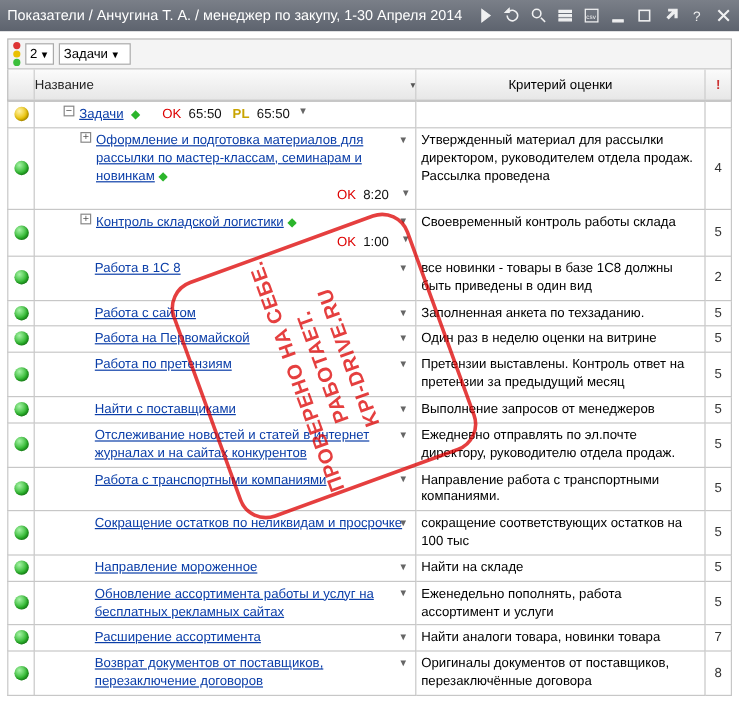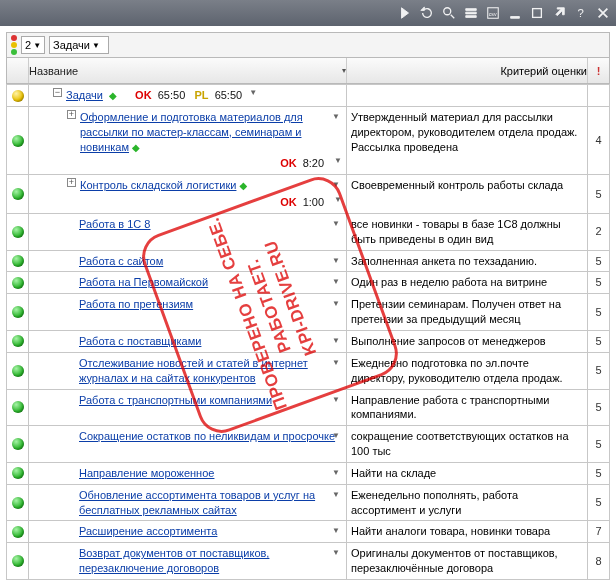--- a/index.html
+++ b/index.html
@@ -35,57 +35,58 @@
   .light { width:6px; height:6px; border-radius:50%; }
   .red{background:#d33;} .yel{background:#e9c000;} .grn{background:#3bbf3b;}
   .dd { display:flex; align-items:center; border:1px solid #aaa; background:#fff; height:18px; padding:0 3px; gap:2px; cursor:pointer;}
   .dd .caret { font-size:8px; }
   .header-row {
     display:flex; background:linear-gradient(#fbfbfb,#e7e7e7);
     border:1px solid #b9b9b9; border-top:none; height:26px;
   }
   .col-status { width:22px; border-right:1px solid #ccc; }
   .col-name { flex:0 0 318px; border-right:1px solid #ccc; display:flex; align-items:center; justify-content:space-between; gap:4px; color:#222;}
-  .col-criteria{ flex:1; display:flex;align-items:center;justify-content:flex-end;}
+  .col-criteria{ flex:1; display:flex;align-items:center;justify-content:center;}
   .col-exclaim { width:22px; border-left:1px solid #ccc; display:flex;align-items:center;justify-content:center;}
   .caret-s{font-size:8px;color:#555;}
   table { border-collapse: collapse; width:100%; table-layout:fixed; }
   td { border:1px solid #c7c7c7; vertical-align:top; padding:3px 4px; line-height:1.35;}
   td.st { width:22px; text-align:center; vertical-align:middle; padding:0;}
   td.nm { width:318px; }
   td.cr { }
   td.pt { width:22px; text-align:center; vertical-align:middle; color:#333;}
   .ball { width:12px;height:12px;border-radius:50%; display:inline-block; margin-top:4px;
           background:radial-gradient(circle at 35% 30%, #a6f3a6, #2bb52b 60%, #178a17);
           box-shadow: inset -1px -1px 2px rgba(0,0,0,.25);}
   .ball.yellow { background:radial-gradient(circle at 35% 30%, #fff2a6, #e9c000 60%, #b59200);}
   .nm-inner { display:flex; }
   .indent { flex:0 0 auto; }
   .task { flex:1; color:#111; }
   .task .line2 { display:flex; justify-content:flex-end; gap:6px; margin-top:2px;}
-  .ok { color:#d00; font-weight:bold; }
+  .ok { color:#d00; font-weight:normal; }
   .pl { color:#c9a400; font-weight:bold; }
   .dot-green { color:#2bb52b; font-size:10px;}
   .tree-toggle { display:inline-block; width:9px;height:9px;border:1px solid #888; text-align:center; line-height:7px; font-size:9px; color:#555; margin-right:4px; background:#fff;}
   .mini-caret { font-size:8px; color:#666; padding-left:4px; vertical-align:top;}
   .nm-wrap { position:relative; }
   .nm-caret-col { position:absolute; right:2px; top:2px; font-size:8px; color:#666;}
   .watermark {
     position:absolute; left:165px; top:200px; width:210px; height:210px;
     border:3px solid #d00; border-radius:24px; transform:rotate(-20deg);
     display:flex; align-items:center; justify-content:center; pointer-events:none;
     opacity:.75; z-index:50;
   }
   .watermark .wm-text { transform:rotate(-90deg); color:#d00; font-weight:bold; font-size:17px; text-align:center; line-height:1.35; letter-spacing:.5px;}
   a.tasklink { color:#0b3ea8; text-decoration:underline; }
 </style>
 </head>
 <body>
 
 <div class="titlebar">
+  <span class="title">Показатели / Анчугина Т. А. / менеджер по закупу, 1-30 Апреля 2014</span>
   <span class="tb-icons">
     <span class="tb-ic">
         <svg viewBox="0 0 16 16">
           <path d="M4 2l8 6-8 6z"></path>
         </svg>
       </span>
     <span class="tb-ic">
         <svg viewBox="0 0 16 16">
           <path fill="none" stroke-width="1.5" d="M3 8a5 5 0 1 0 2-4"></path>
           <path d="M5 1v4H1z"></path>
@@ -279,51 +280,51 @@
       <div class="nm-inner">
         <span class="indent" style="width:46px;"></span>
 
         <span class="task">
           <a href="#" class="tasklink">Работа на Первомайской</a>
           
         </span>
       </div>
     </div>
           </td>
-    <td class="cr">Один раз в неделю работа на витрине</td>
+    <td class="cr">Один раз в неделю оценки на витрине</td>
     <td class="pt">5</td>
         </tr>
         <tr>
     <td class="st"><span class="ball"></span></td>
     <td class="nm">
             <div class="nm-wrap">
       <span class="nm-caret-col">▼</span>
       <div class="nm-inner">
         <span class="indent" style="width:46px;"></span>
 
         <span class="task">
           <a href="#" class="tasklink">Работа по претензиям</a>
           
         </span>
       </div>
     </div>
           </td>
-    <td class="cr">Претензии семинарам. Получен ответ на претензии за предыдущий месяц</td>
-    <td class="pt">5</td>
-        </tr>
-        <tr>
-    <td class="st"><span class="ball"></span></td>
-    <td class="nm">
-            <div class="nm-wrap">
-      <span class="nm-caret-col">▼</span>
-      <div class="nm-inner">
-        <span class="indent" style="width:46px;"></span>
-
-        <span class="task">
-          <a href="#" class="tasklink">Работа с поставщиками</a>
+    <td class="cr">Претензии выставлены. Контроль ответ на претензии за предыдущий месяц</td>
+    <td class="pt">5</td>
+        </tr>
+        <tr>
+    <td class="st"><span class="ball"></span></td>
+    <td class="nm">
+            <div class="nm-wrap">
+      <span class="nm-caret-col">▼</span>
+      <div class="nm-inner">
+        <span class="indent" style="width:46px;"></span>
+
+        <span class="task">
+          <a href="#" class="tasklink">Найти с поставщиками</a>
           
         </span>
       </div>
     </div>
           </td>
     <td class="cr">Выполнение запросов от менеджеров</td>
     <td class="pt">5</td>
         </tr>
         <tr>
     <td class="st"><span class="ball"></span></td>
@@ -333,21 +334,21 @@
       <div class="nm-inner">
         <span class="indent" style="width:46px;"></span>
 
         <span class="task">
           <a href="#" class="tasklink">Отслеживание новостей и статей в интернет журналах и на сайтах конкурентов</a>
           
         </span>
       </div>
     </div>
           </td>
-    <td class="cr">Ежедневно подготовка по эл.почте директору, руководителю отдела продаж.</td>
+    <td class="cr">Ежедневно отправлять по эл.почте директору, руководителю отдела продаж.</td>
     <td class="pt">5</td>
         </tr>
         <tr>
     <td class="st"><span class="ball"></span></td>
     <td class="nm">
             <div class="nm-wrap">
       <span class="nm-caret-col">▼</span>
       <div class="nm-inner">
         <span class="indent" style="width:46px;"></span>
 
@@ -399,21 +400,21 @@
         </tr>
         <tr>
     <td class="st"><span class="ball"></span></td>
     <td class="nm">
             <div class="nm-wrap">
       <span class="nm-caret-col">▼</span>
       <div class="nm-inner">
         <span class="indent" style="width:46px;"></span>
 
         <span class="task">
-          <a href="#" class="tasklink">Обновление ассортимента товаров и услуг на бесплатных рекламных сайтах</a>
+          <a href="#" class="tasklink">Обновление ассортимента работы и услуг на бесплатных рекламных сайтах</a>
           
         </span>
       </div>
     </div>
           </td>
     <td class="cr">Еженедельно пополнять, работа ассортимент и услуги</td>
     <td class="pt">5</td>
         </tr>
         <tr>
     <td class="st"><span class="ball"></span></td>

